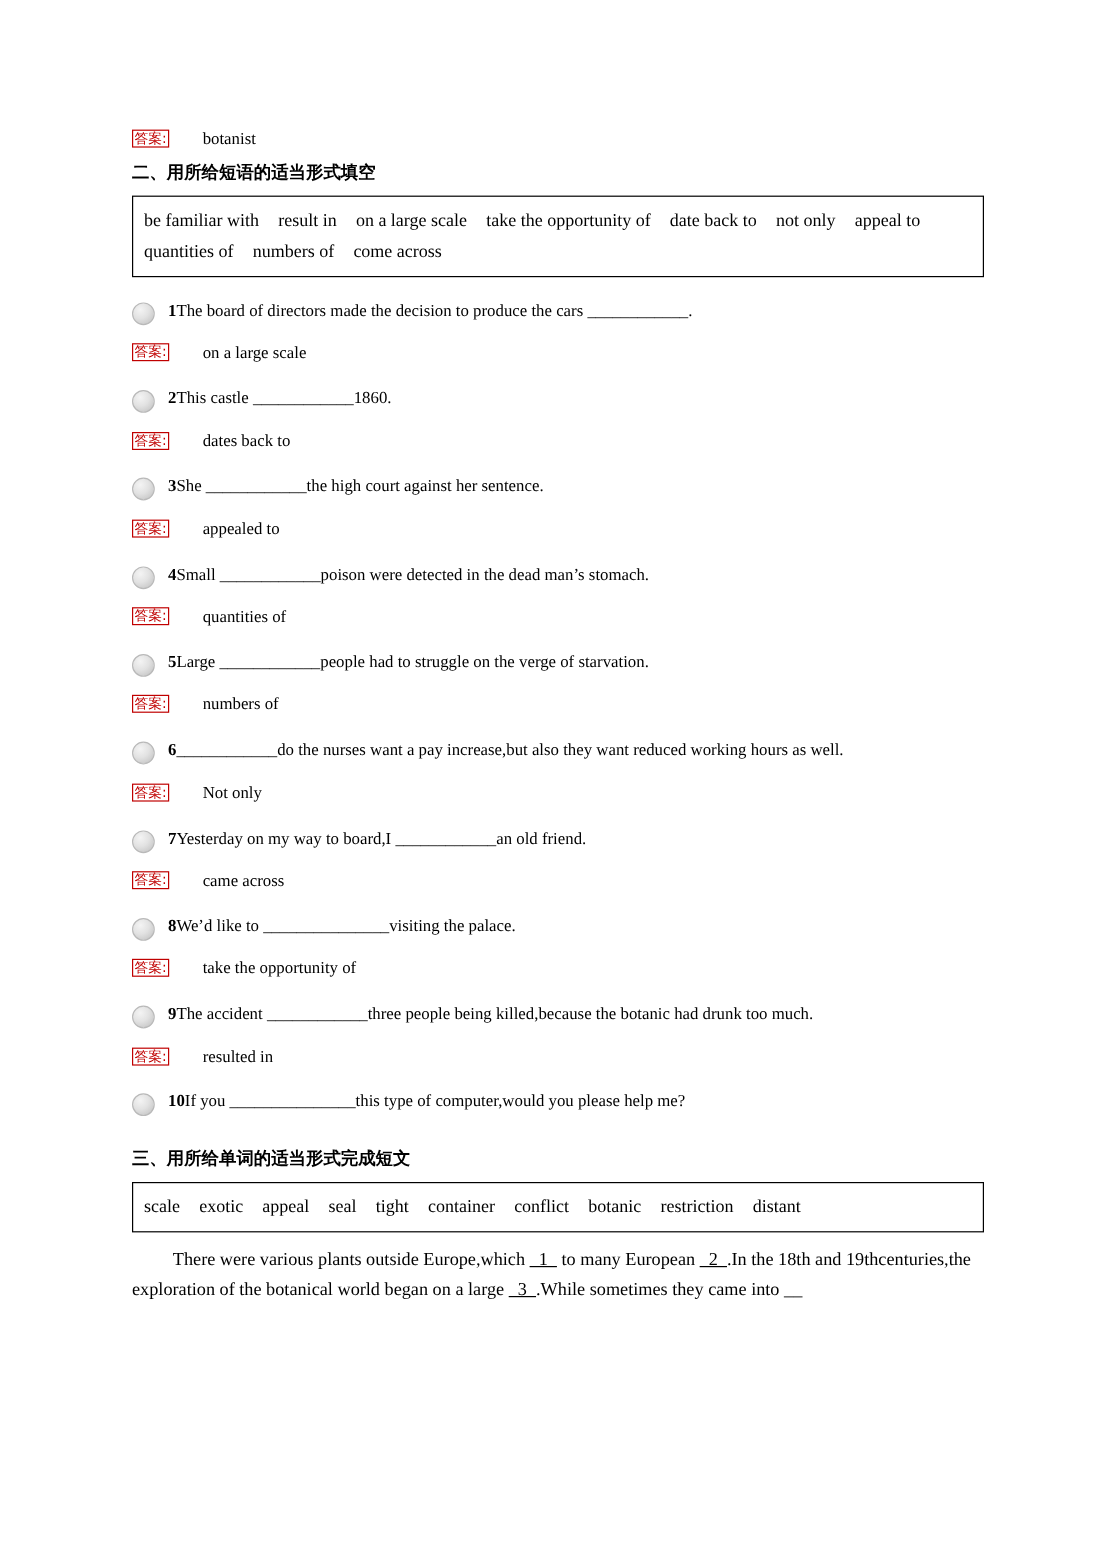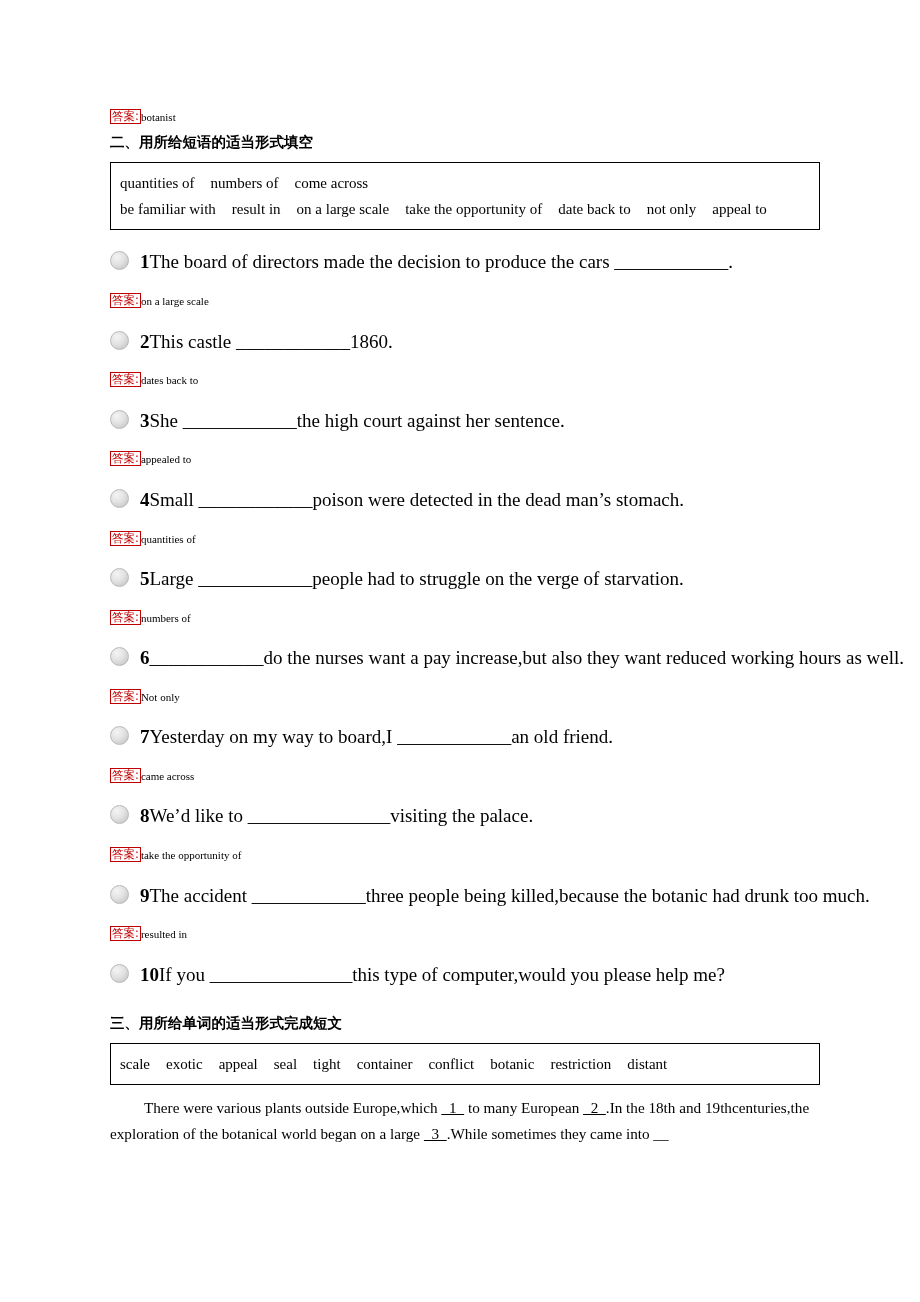--- a/index.html
+++ b/index.html
@@ -44,22 +44,23 @@
     font-family: "DejaVu Sans", sans-serif;
     font-size: 11.5px;
     line-height: 13px;
     padding: 0 1px;
     vertical-align: 1px;
     margin-right: 0px;
     text-align: right;
   }
   .ans-text {
     font-family: "Liberation Serif", serif;
-    font-size: 11px;
+    font-size: 14px;
     color: #000;
+    margin-left: 28px;
   }
 
   
   .sec-head {
     font-family: "DejaVu Sans", sans-serif;
     font-size: 14.5px;
     font-weight: bold;
     margin: 0;
     padding: 0;
     letter-spacing: 0px;
@@ -75,21 +76,21 @@
     width: 710px;
   }
   .wordbank .row {
     white-space: nowrap;
   }
   .wb-item { margin-right: 16px; }
 
   
   .q-row {
     position: relative;
-    font-size: 19px;
+    font-size: 14px;
     line-height: 1.25;
     padding-left: 30px;
     white-space: nowrap;
   }
   .q-bullet {
     position: absolute;
     left: 0px;
     top: 1px;
     width: 19px;
     height: 19px;
@@ -131,24 +132,24 @@
     </div>
 
     <div class="sp8"></div>
 
     <div class="sec-head">二、用所给短语的适当形式填空</div>
 
     <div class="sp10"></div>
 
     <div class="wordbank">
       <div class="row">
-        <span class="wb-item">quantities of</span><span class="wb-item">numbers of</span><span class="wb-item">come across</span>
+        <span class="wb-item">be familiar with</span><span class="wb-item">result in</span><span class="wb-item">on a large scale</span><span class="wb-item">take the opportunity of</span><span class="wb-item">date back to</span><span class="wb-item">not only</span><span class="wb-item">appeal to</span>
       </div>
       <div class="row">
-        <span class="wb-item">be familiar with</span><span class="wb-item">result in</span><span class="wb-item">on a large scale</span><span class="wb-item">take the opportunity of</span><span class="wb-item">date back to</span><span class="wb-item">not only</span><span class="wb-item">appeal to</span>
+        <span class="wb-item">quantities of</span><span class="wb-item">numbers of</span><span class="wb-item">come across</span>
       </div>
     </div>
 
     <div class="sp20"></div>
 
     <div class="q-row">
       <span class="q-bullet"></span><span class="q-num">1</span><span>The board of directors made the decision to produce the cars ____________.</span>
     </div>
     <div class="sp18"></div>
     <div class="ans-line">

